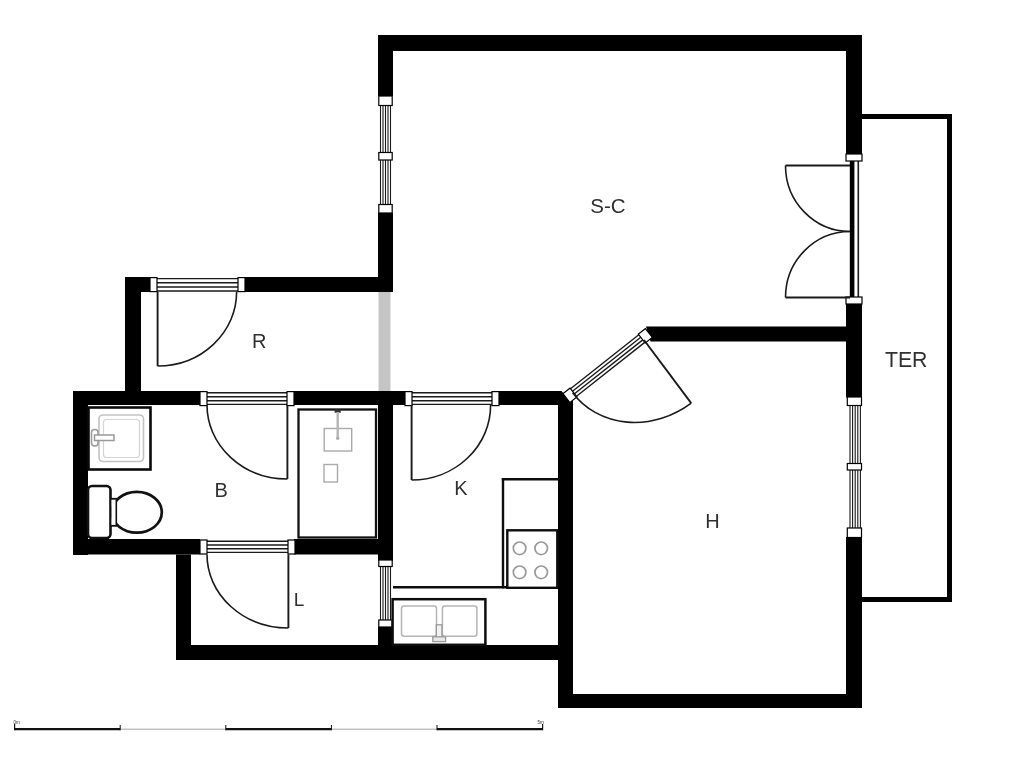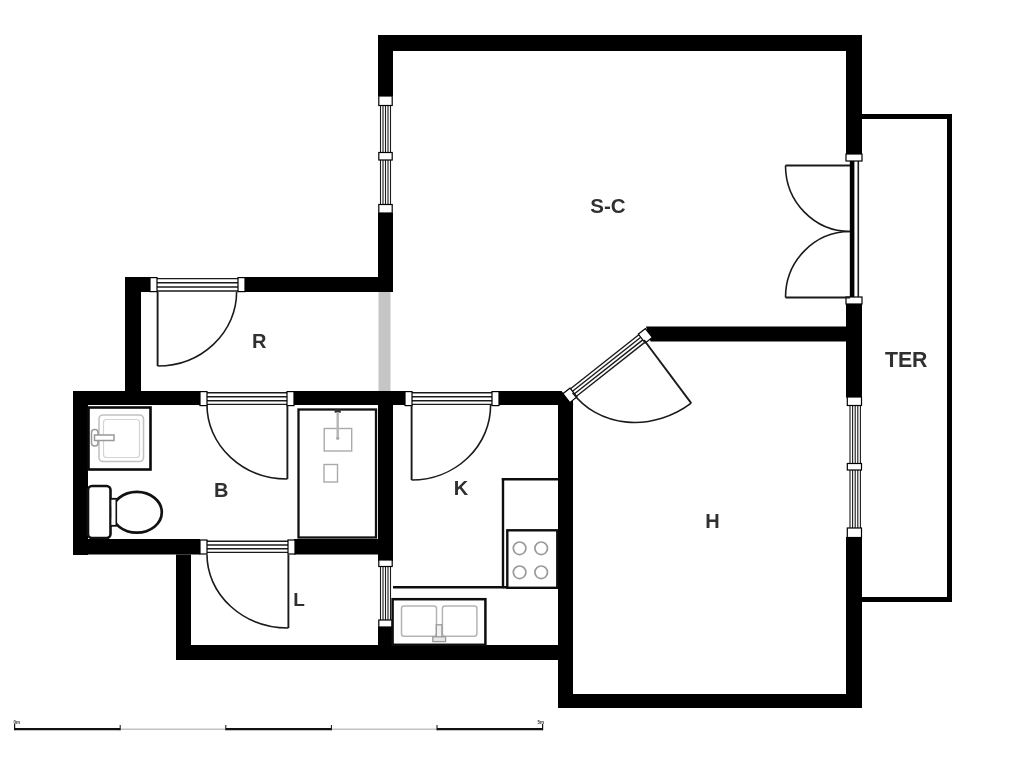--- a/index.html
+++ b/index.html
@@ -1,16 +1,16 @@
 <!DOCTYPE html>
 <html><head>
 <meta charset="utf-8">
 <style>
   html,body{margin:0;padding:0;background:#ffffff;}
-  #plan{width:1024px;height:768px;position:relative;font-weight:bold;}
+  #plan{width:1024px;height:768px;position:relative;}
   text{font-family:"Liberation Sans", sans-serif;fill:#303030;}
 </style>
 </head>
 <body>
 <div id="plan">
 <svg width="1024" height="768" viewBox="0 0 1024 768">
 
 <rect x="0" y="0" width="1024" height="768" fill="#ffffff"></rect>
 
 <text x="608" y="213" font-size="20.5" text-anchor="middle">S-C</text>

